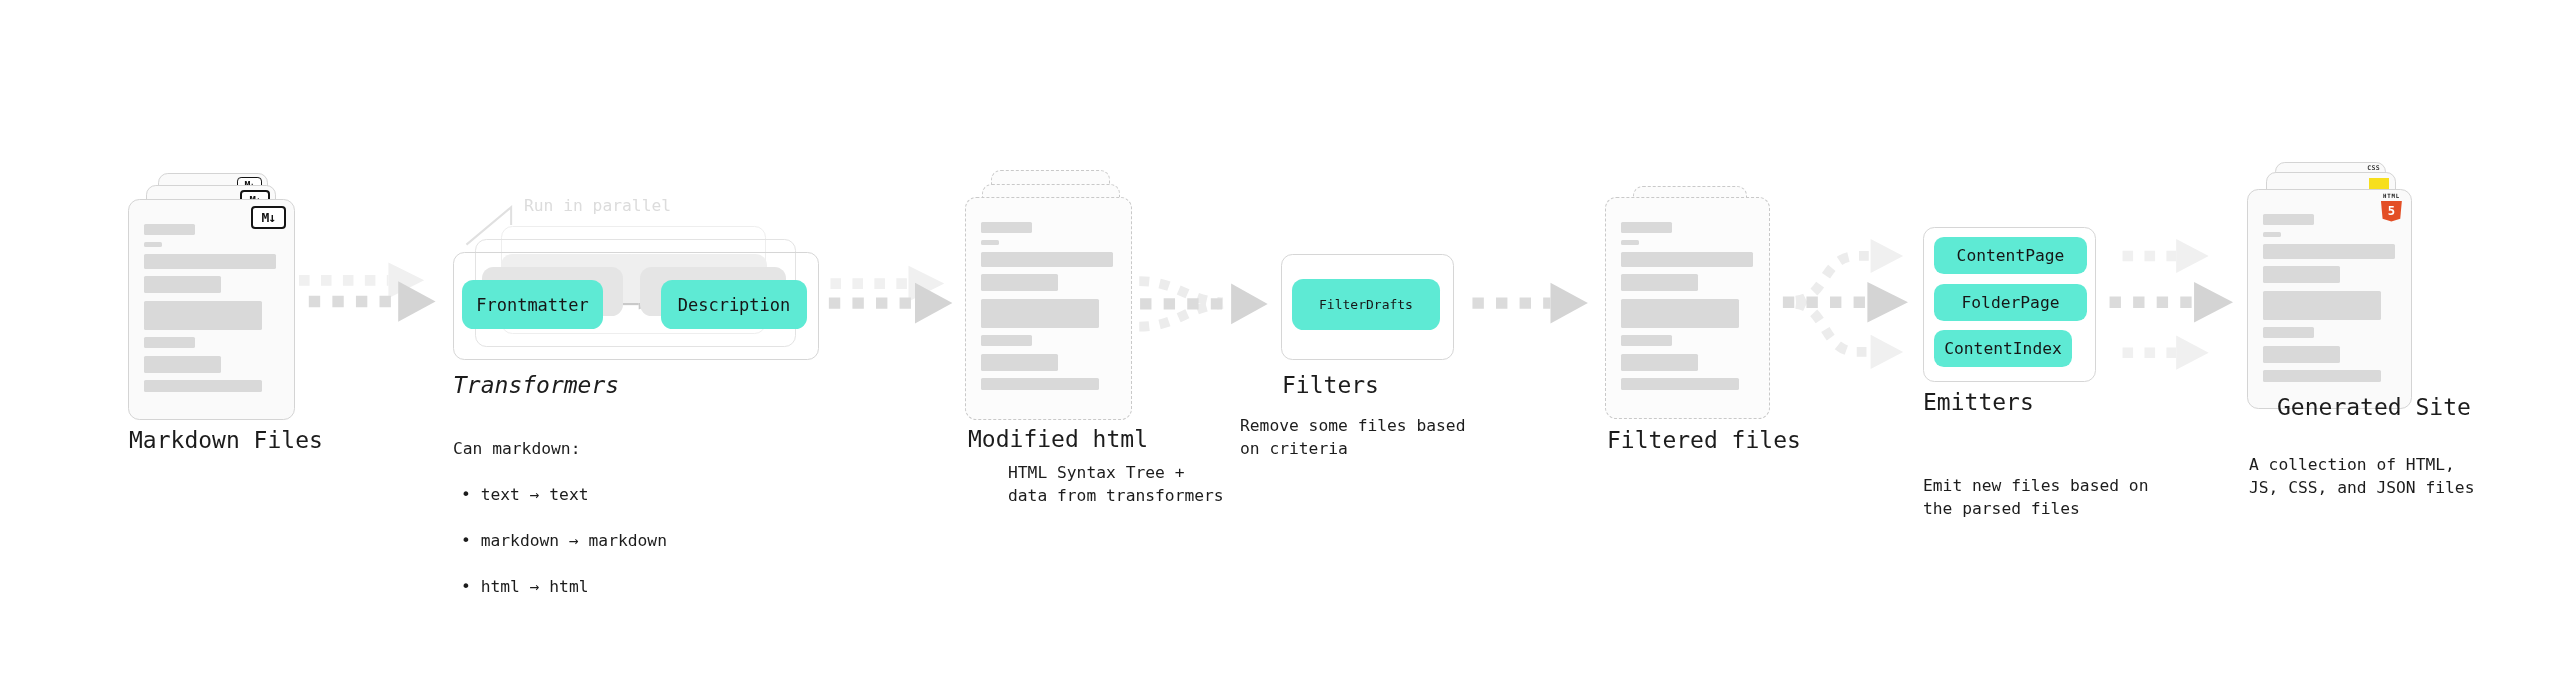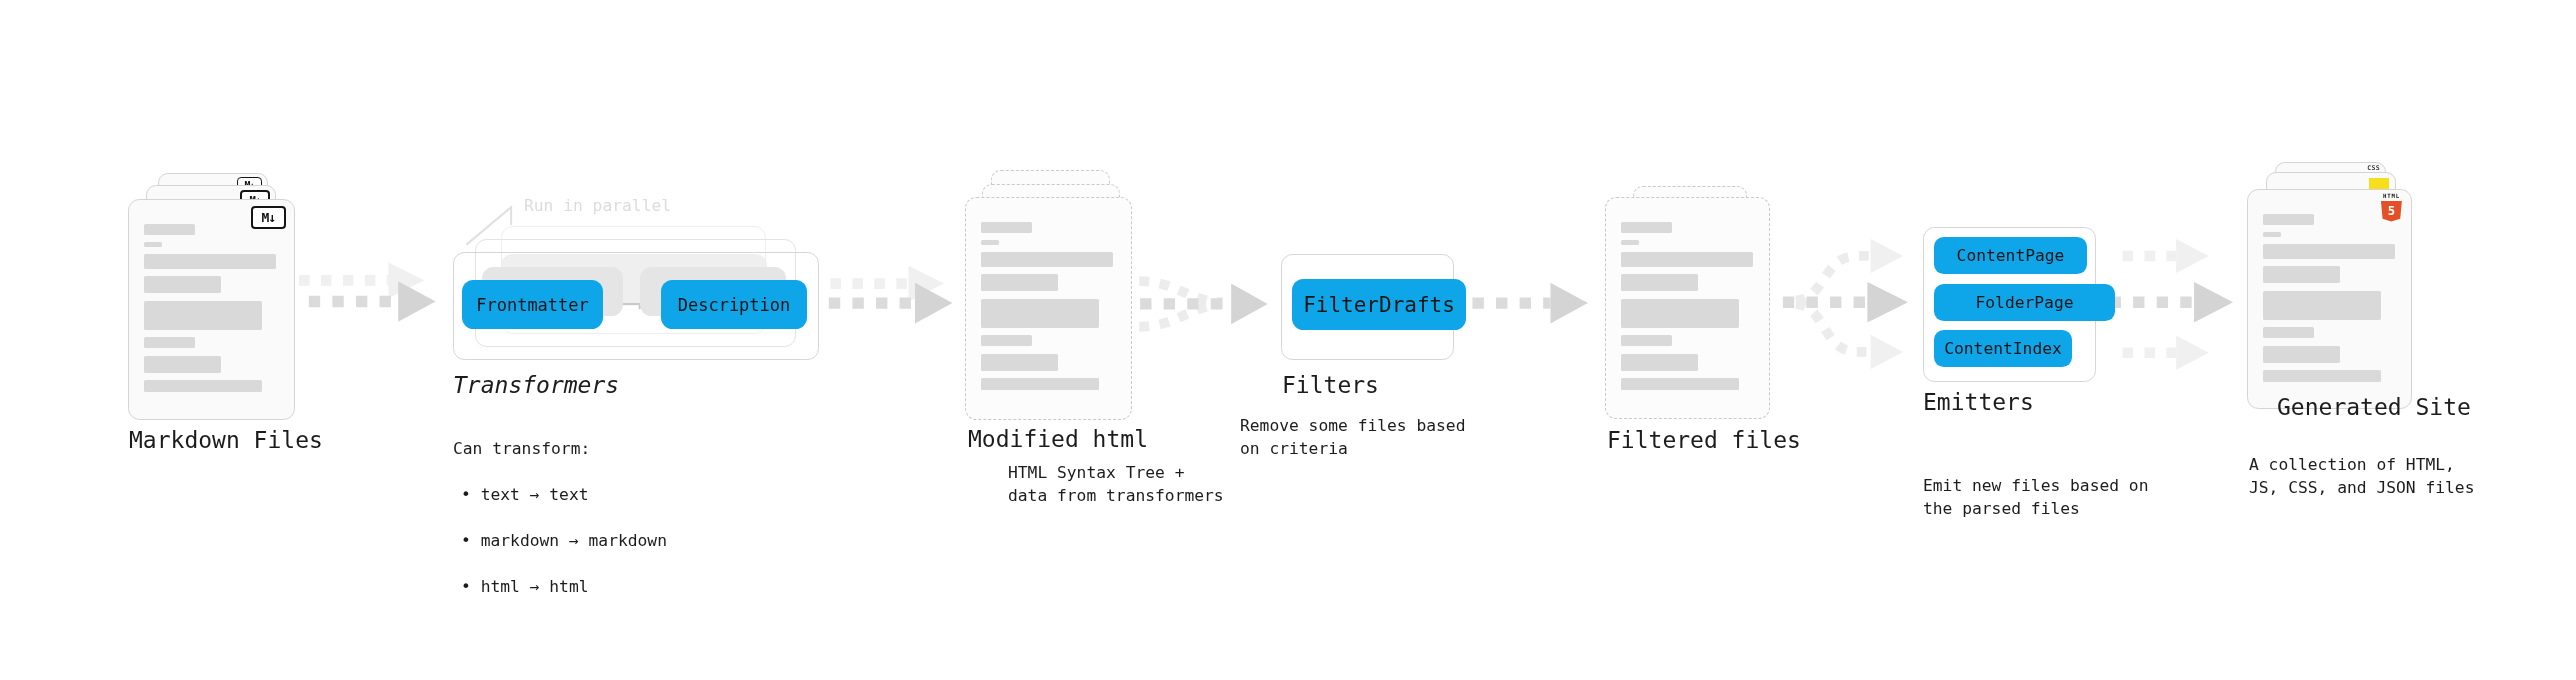--- a/index.html
+++ b/index.html
@@ -25,21 +25,21 @@
   .html5-word{display:block;font-size:5.7px;font-weight:700;letter-spacing:0.8px;color:#141414;line-height:6.5px;}
   .html5-shield{display:block;margin:0.8px auto 0;width:21px;height:21px;background:#e34f26;
     clip-path:polygon(0 0,100% 0,92% 86%,50% 100%,8% 86%);
     color:#ffffff;font-weight:700;font-size:12.2px;line-height:20.3px;text-align:center;}
   .css-badge{position:absolute;text-align:center;}
   .css-word{display:block;font-size:6.5px;font-weight:700;color:#3b3b3b;line-height:7.3px;letter-spacing:0.4px;}
   .css-bar{display:block;height:3.3px;border-radius:0.8px;margin-top:0.8px;}
   .js-badge{position:absolute;width:19.5px;height:12.2px;}
   
   .pill{position:absolute;display:flex;align-items:center;justify-content:center;
-    background:#0ea5e9;border-radius:11.4px;font-size:17px;color:#161616;box-sizing:border-box;}
+    background:#5eead4;border-radius:11.4px;font-size:17px;color:#161616;box-sizing:border-box;}
   .pill.ghost1{background:#e5e5e5;}
   .pill.ghost2{background:#efefef;}
   .pill.small{border-radius:9.8px;font-size:16.3px;}
   
   .frame{position:absolute;border:1.6px solid #d6d6d6;border-radius:11.4px;background:transparent;box-sizing:border-box;}
   .frame.l2{border-color:#e3e3e3;}
   .frame.l3{border-color:#eeeeee;}
   
   .caption{position:absolute;font-size:23px;font-weight:500;color:#1c1c1c;line-height:1;white-space:nowrap;}
   .desc{position:absolute;font-size:16.3px;color:#1c1c1c;line-height:23px;white-space:pre-line;}
@@ -139,21 +139,21 @@
     <div class="frame l2" style="left:475px;top:239px;width:321px;height:108px;"></div>
     <div class="frame" style="left:453px;top:252px;width:366px;height:108px;"></div>
     <div class="pill ghost2" style="left:501px;top:254px;width:141px;height:49px;"></div>
     <div class="pill ghost2" style="left:621px;top:254px;width:146px;height:49px;"></div>
     <div class="pill ghost1" style="left:482px;top:267px;width:141px;height:49px;"></div>
     <div class="pill ghost1" style="left:640px;top:267px;width:146px;height:49px;"></div>
     <div class="pill" style="left:462px;top:280px;width:141px;height:49px;">Frontmatter</div>
     <div class="pill" style="left:661px;top:280px;width:146px;height:49px;">Description</div>
     <div class="caption" style="left:453px;top:374px;font-style:italic;">Transformers</div>
     <div class="desc" style="left:453px;top:414px;">
-      <div>Can transform:</div>
+      <div>Can markdown:</div>
       <div class="bullet">• text → text</div>
       <div class="bullet">• markdown → markdown</div>
       <div class="bullet">• html → html</div>
     </div>
   </div>
 
   <div>
     <div class="doc dashed back" style="left:991px;top:170px;width:119px;height:68px;"></div>
     <div class="doc dashed back" style="left:982px;top:184px;width:138px;height:68px;"></div>
     <div class="doc dashed" style="left:965px;top:197px;width:167px;height:223px;">
@@ -168,21 +168,21 @@
           <span class="bar" style="width: 118px; height: 12.2px;"></span>
         </div>
     </div>
     <div class="caption" style="left:968px;top:428px;">Modified html</div>
     <div class="desc" style="left:968px;top:461px;margin-left:40px;">HTML Syntax Tree +
 data from transformers</div>
   </div>
 
   <div>
     <div class="frame" style="left:1281px;top:254px;width:173px;height:106px;"></div>
-    <div class="pill" style="left:1292px;top:279px;width:174px;height:51px;font-size:21px;">FilterDrafts</div>
+    <div class="pill" style="left:1292px;top:279px;width:148px;height:51px;font-size:13px;">FilterDrafts</div>
     <div class="caption" style="left:1282px;top:374px;">Filters</div>
     <div class="desc" style="left:1240px;top:414px;">Remove some files based
 on criteria</div>
   </div>
 
   <div>
     <div class="doc dashed back" style="left:1633px;top:186px;width:114px;height:49px;"></div>
     <div class="doc dashed" style="left:1605px;top:197px;width:165px;height:222px;">
       <div class="bars">
           <span class="bar" style="width: 51px; height: 10.6px;"></span>
@@ -194,21 +194,21 @@
           <span class="bar" style="width: 77px; height: 17px;"></span>
           <span class="bar" style="width: 118px; height: 12.2px;"></span>
         </div>
     </div>
     <div class="caption" style="left:1607px;top:429px;">Filtered files</div>
   </div>
 
   <div>
     <div class="frame" style="left:1923px;top:227px;width:173px;height:155px;"></div>
     <div class="pill small" style="left:1934px;top:237px;width:153px;height:37px;">ContentPage</div>
-    <div class="pill small" style="left:1934px;top:284px;width:181px;height:37px;">FolderPage</div>
+    <div class="pill small" style="left:1934px;top:284px;width:153px;height:37px;">FolderPage</div>
     <div class="pill small" style="left:1934px;top:330px;width:138px;height:37px;">ContentIndex</div>
     <div class="caption" style="left:1923px;top:391px;">Emitters</div>
     <div class="desc" style="left:1923px;top:432px;margin-top:42px;">Emit new files based on
 the parsed files</div>
   </div>
 
   <div>
     <div class="doc back" style="left:2275px;top:162px;width:111px;height:73px;">
       <span class="css-badge" style="right:4.9px;top:1.6px;">
         <span class="css-word">CSS</span>

